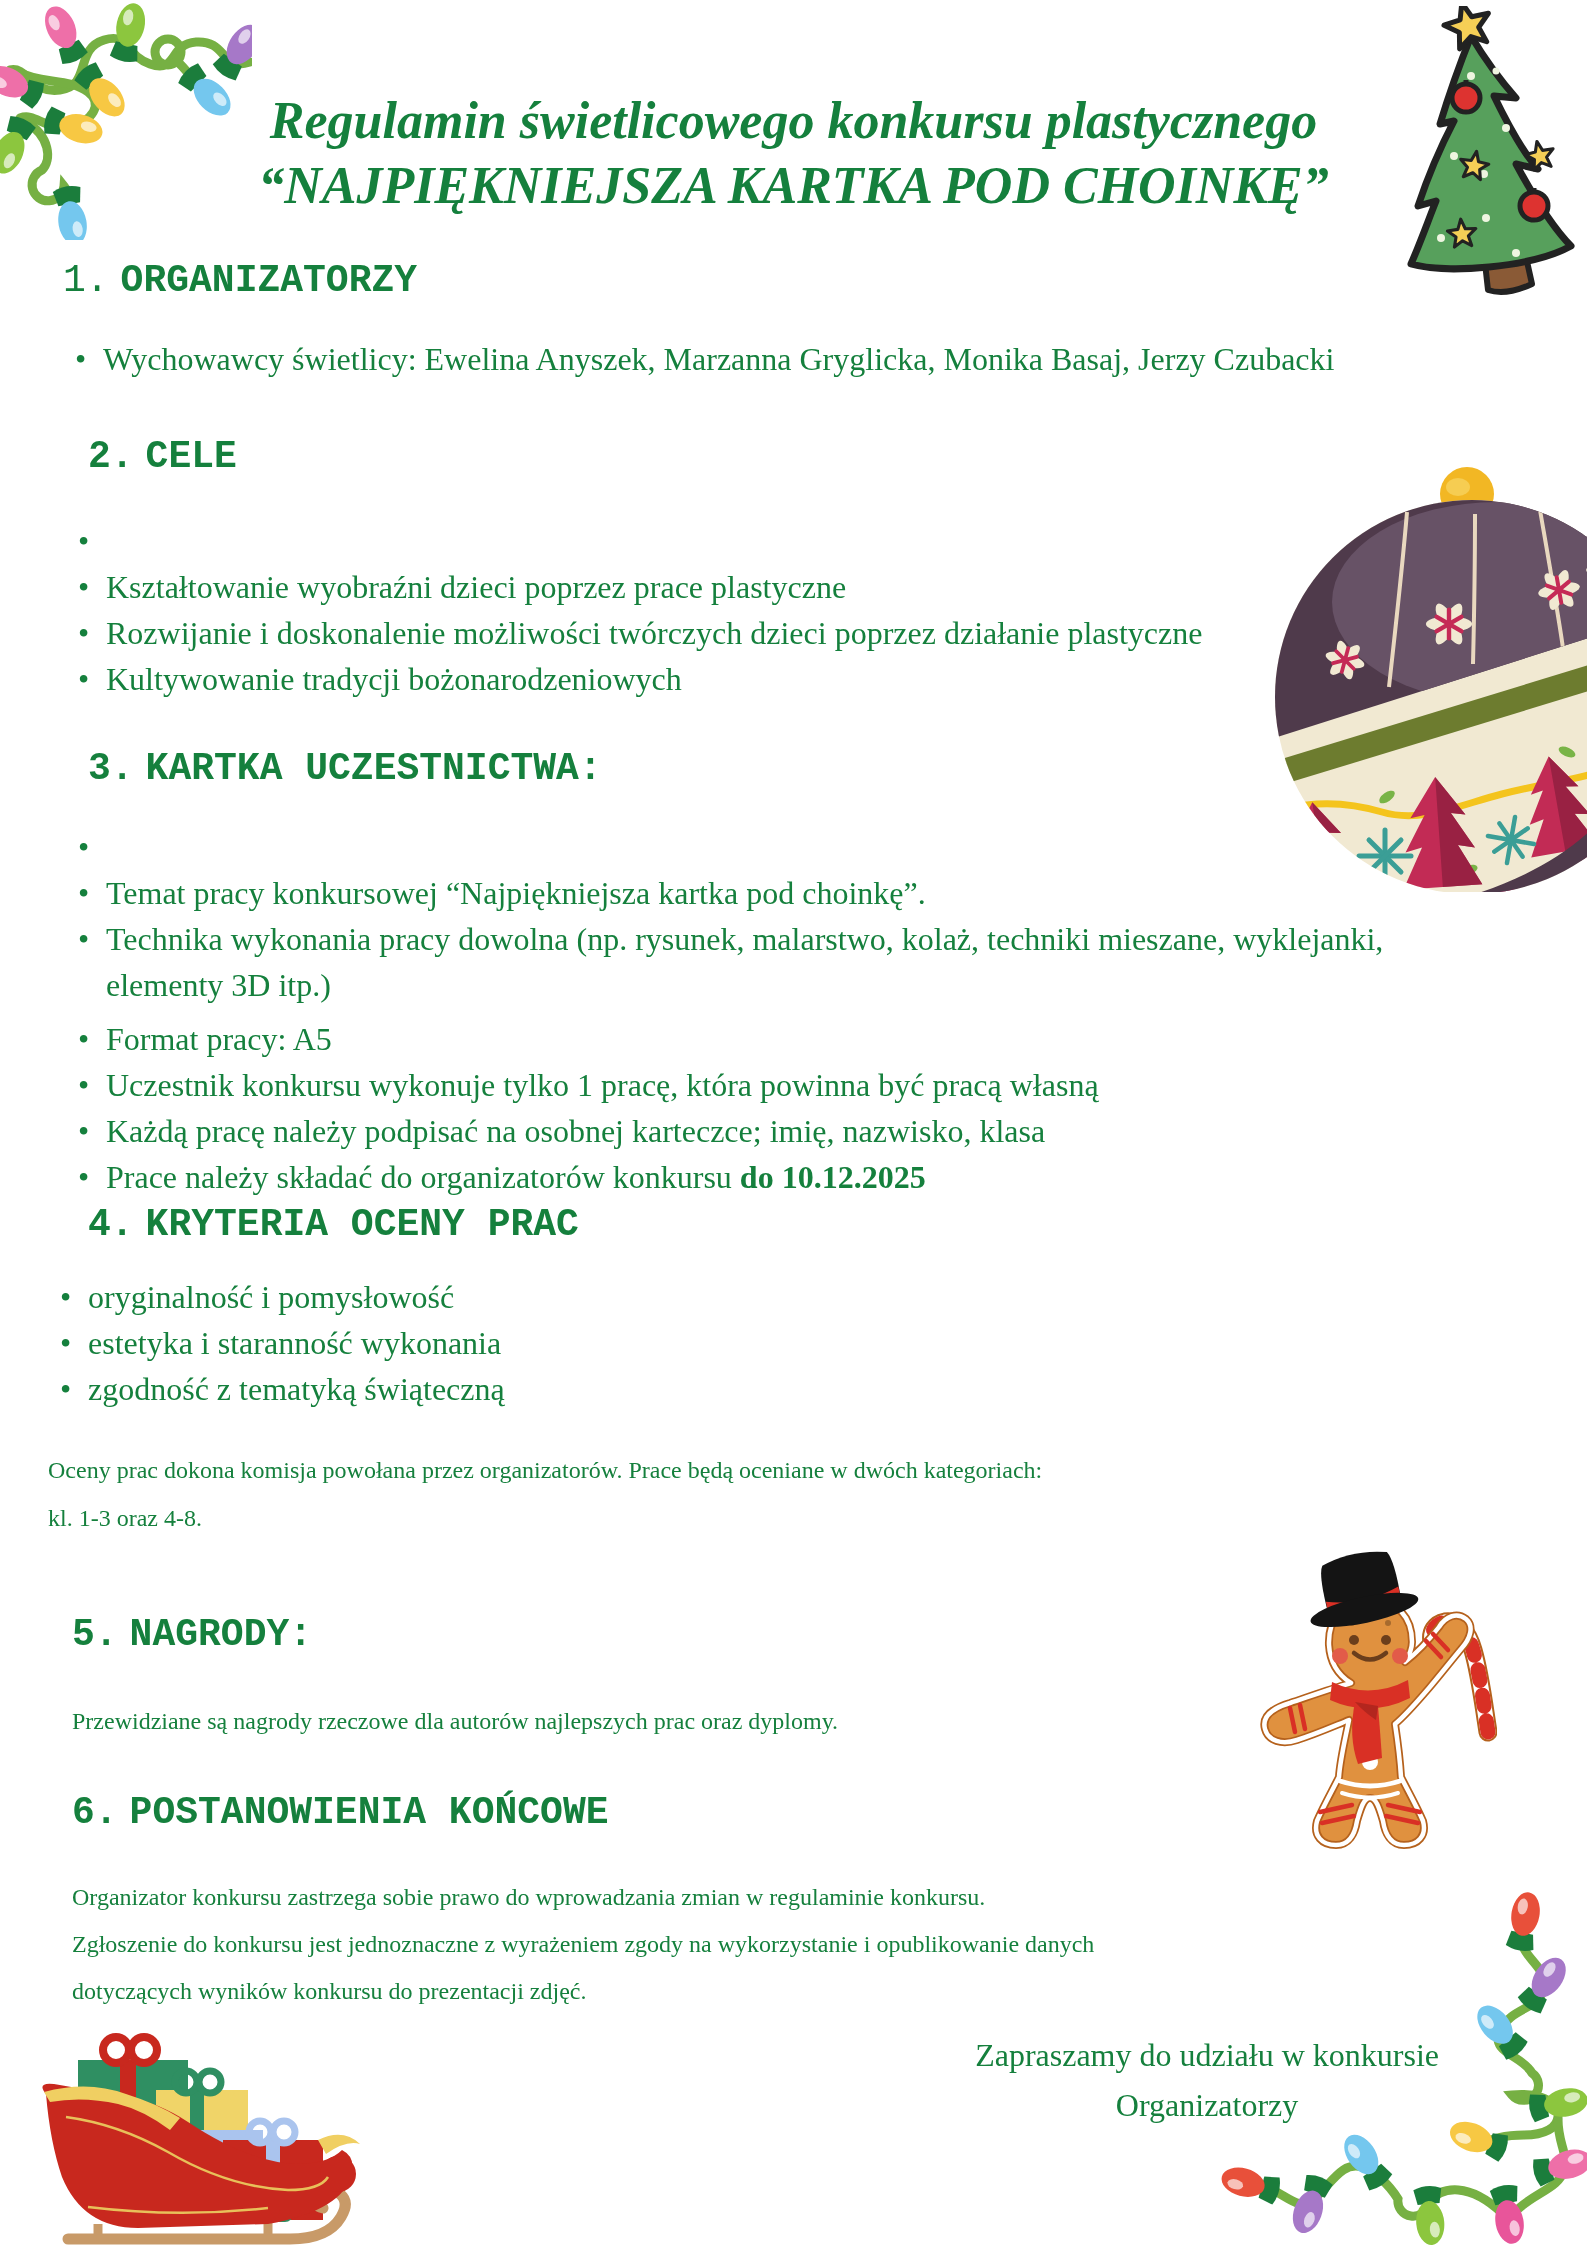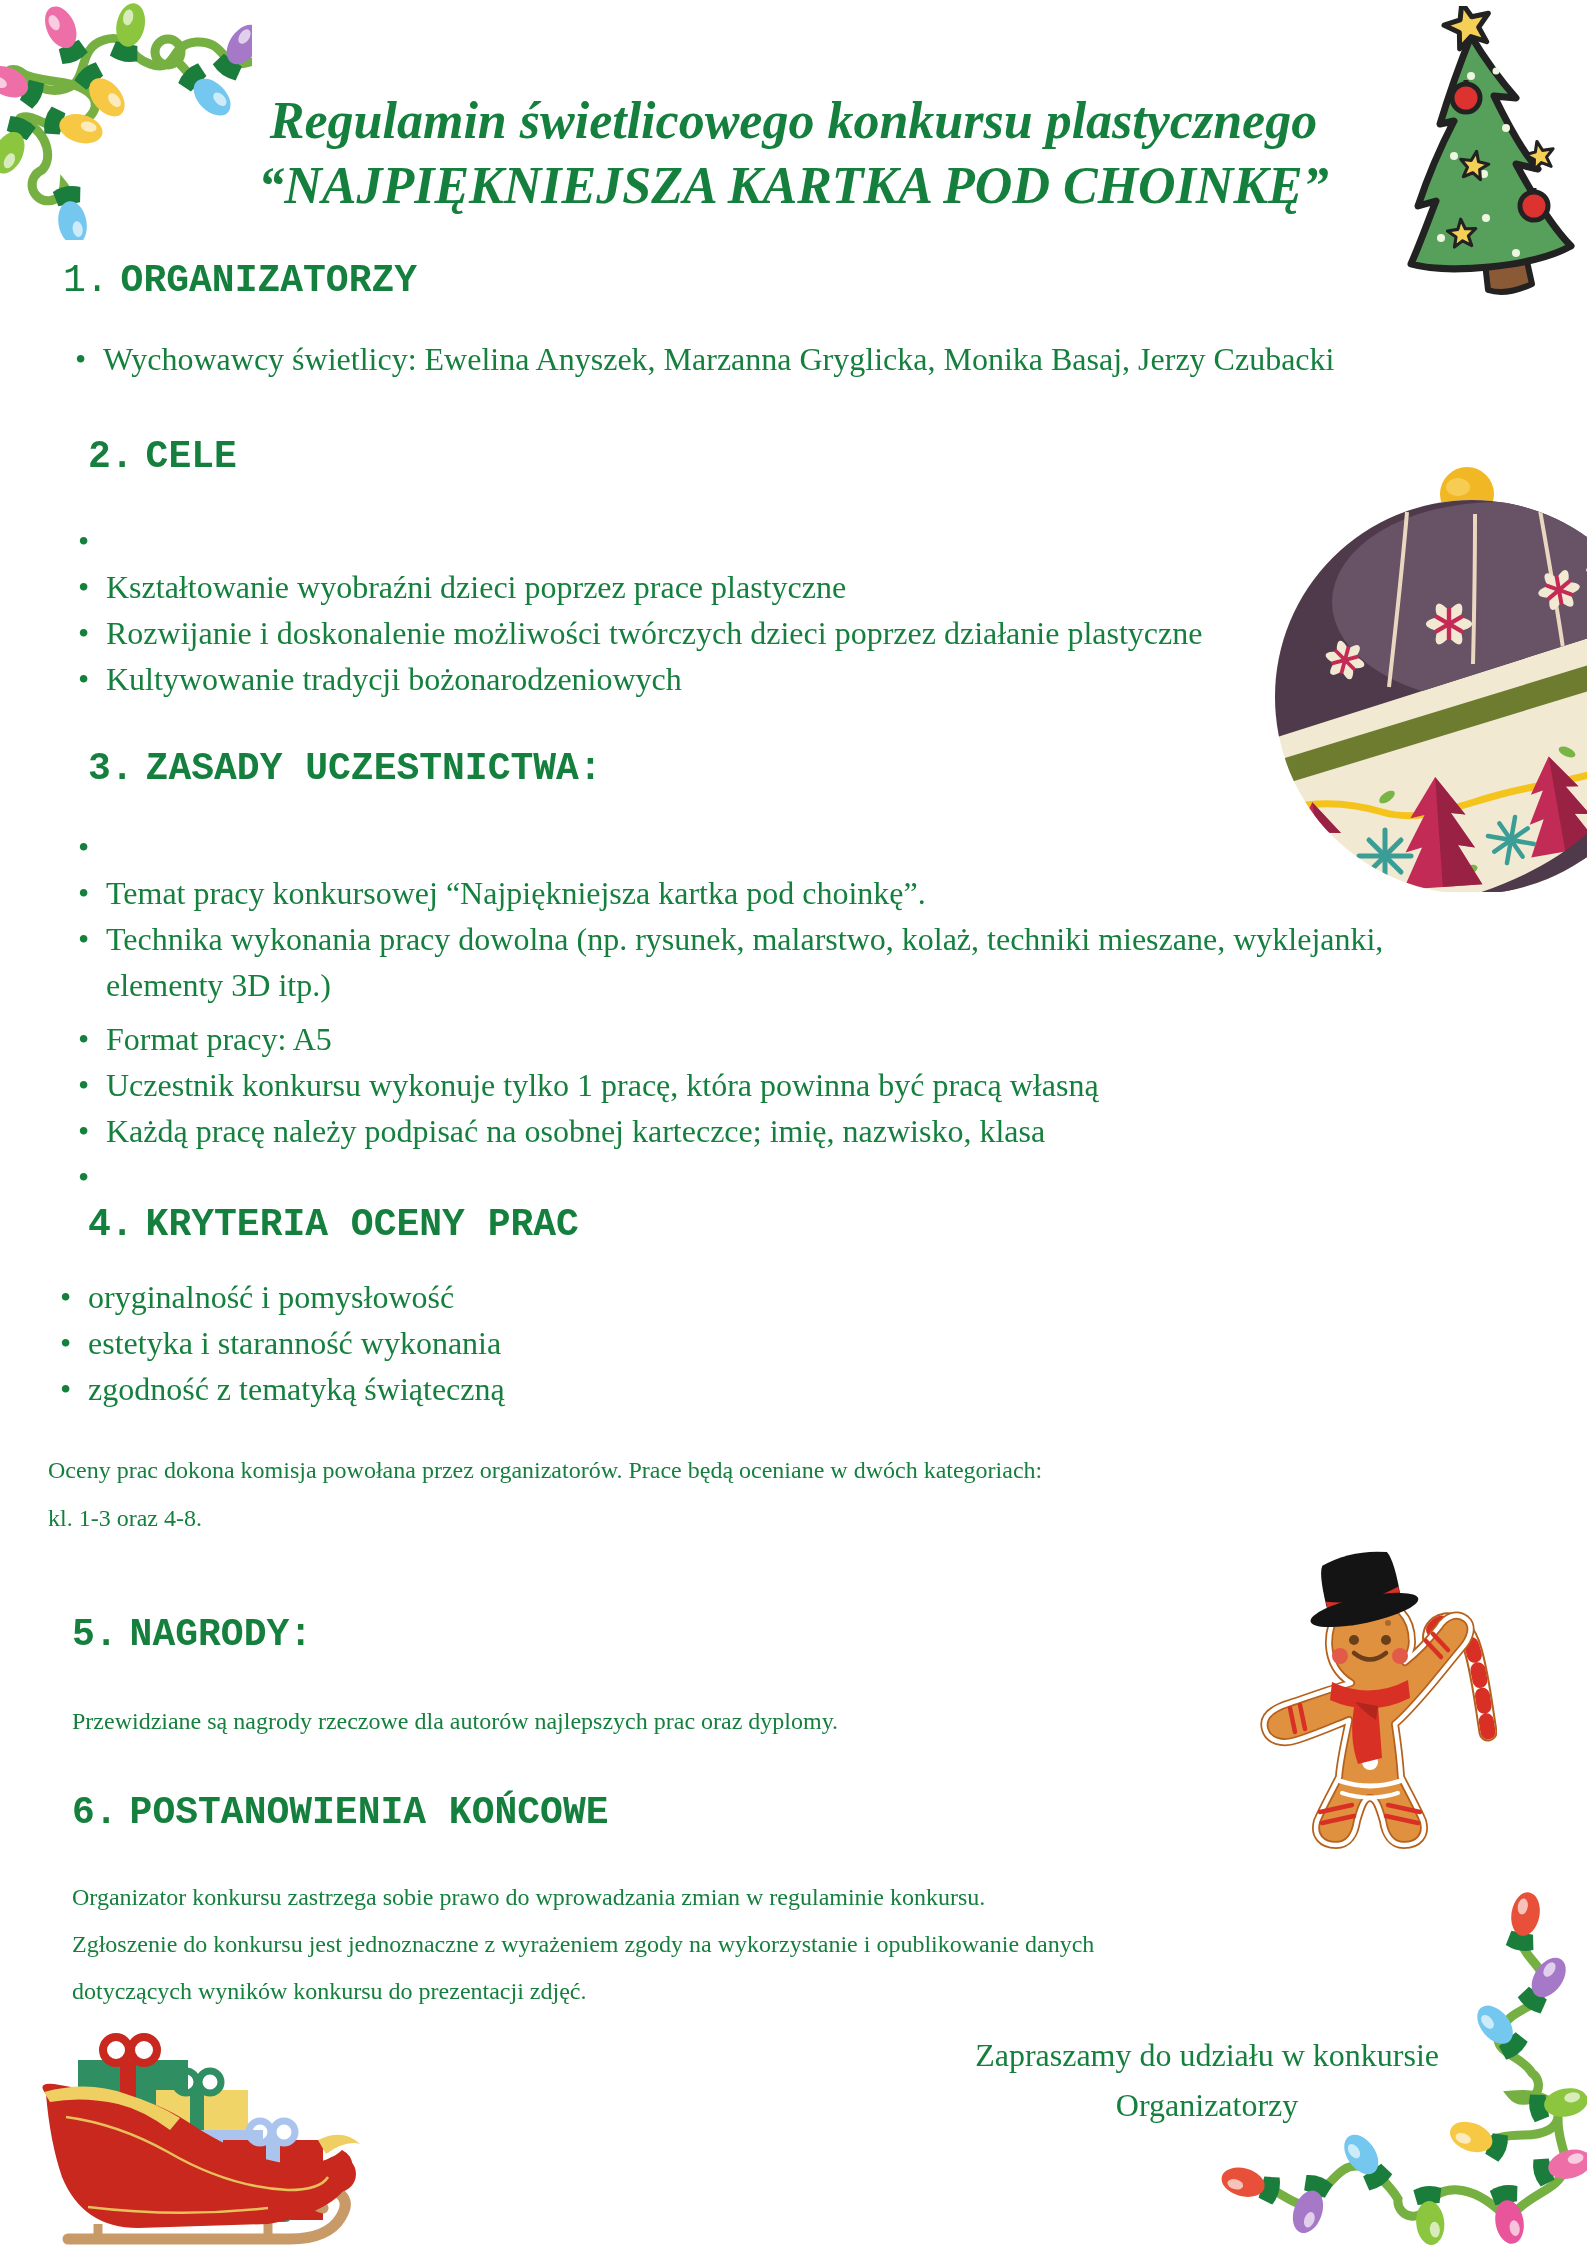--- a/index.html
+++ b/index.html
@@ -303,21 +303,21 @@
         </div>
         <div class="item">
           <span class="dot">•</span>
           <span class="txt">Rozwijanie i doskonalenie możliwości twórczych dzieci poprzez działanie plastyczne</span>
         </div>
         <div class="item">
           <span class="dot">•</span>
           <span class="txt">Kultywowanie tradycji bożonarodzeniowych</span>
         </div>
       </div>
-      <div class="blk b4 heading"><span class="num">3.</span><span>ZASADY UCZESTNICTWA:</span></div>
+      <div class="blk b4 heading"><span class="num">3.</span><span>KARTKA UCZESTNICTWA:</span></div>
       <div class="blk b5 bullets">
         <div class="item">
           <span class="dot">•</span>
         </div>
         <div class="item">
           <span class="dot">•</span>
           <span class="txt">Temat pracy konkursowej “Najpiękniejsza kartka pod choinkę”.</span>
         </div>
         <div class="item">
           <span class="dot">•</span>
@@ -332,20 +332,21 @@
         <div class="item">
           <span class="dot">•</span>
           <span class="txt">Uczestnik konkursu wykonuje tylko 1 pracę, która powinna być pracą własną</span>
         </div>
         <div class="item">
           <span class="dot">•</span>
           <span class="txt">Każdą pracę należy podpisać na osobnej karteczce; imię, nazwisko, klasa</span>
         </div>
         <div class="item">
           <span class="dot">•</span>
+          <span class="txt"><span>Prace należy składać do organizatorów konkursu </span><b>do 10.12.2025</b></span>
         </div>
       </div>
       <div class="blk b7 heading"><span class="num">4.</span><span>KRYTERIA OCENY PRAC</span></div>
       <div class="blk b8 bullets">
         <div class="item">
           <span class="dot">•</span>
           <span class="txt">oryginalność i pomysłowość</span>
         </div>
         <div class="item">
           <span class="dot">•</span>

